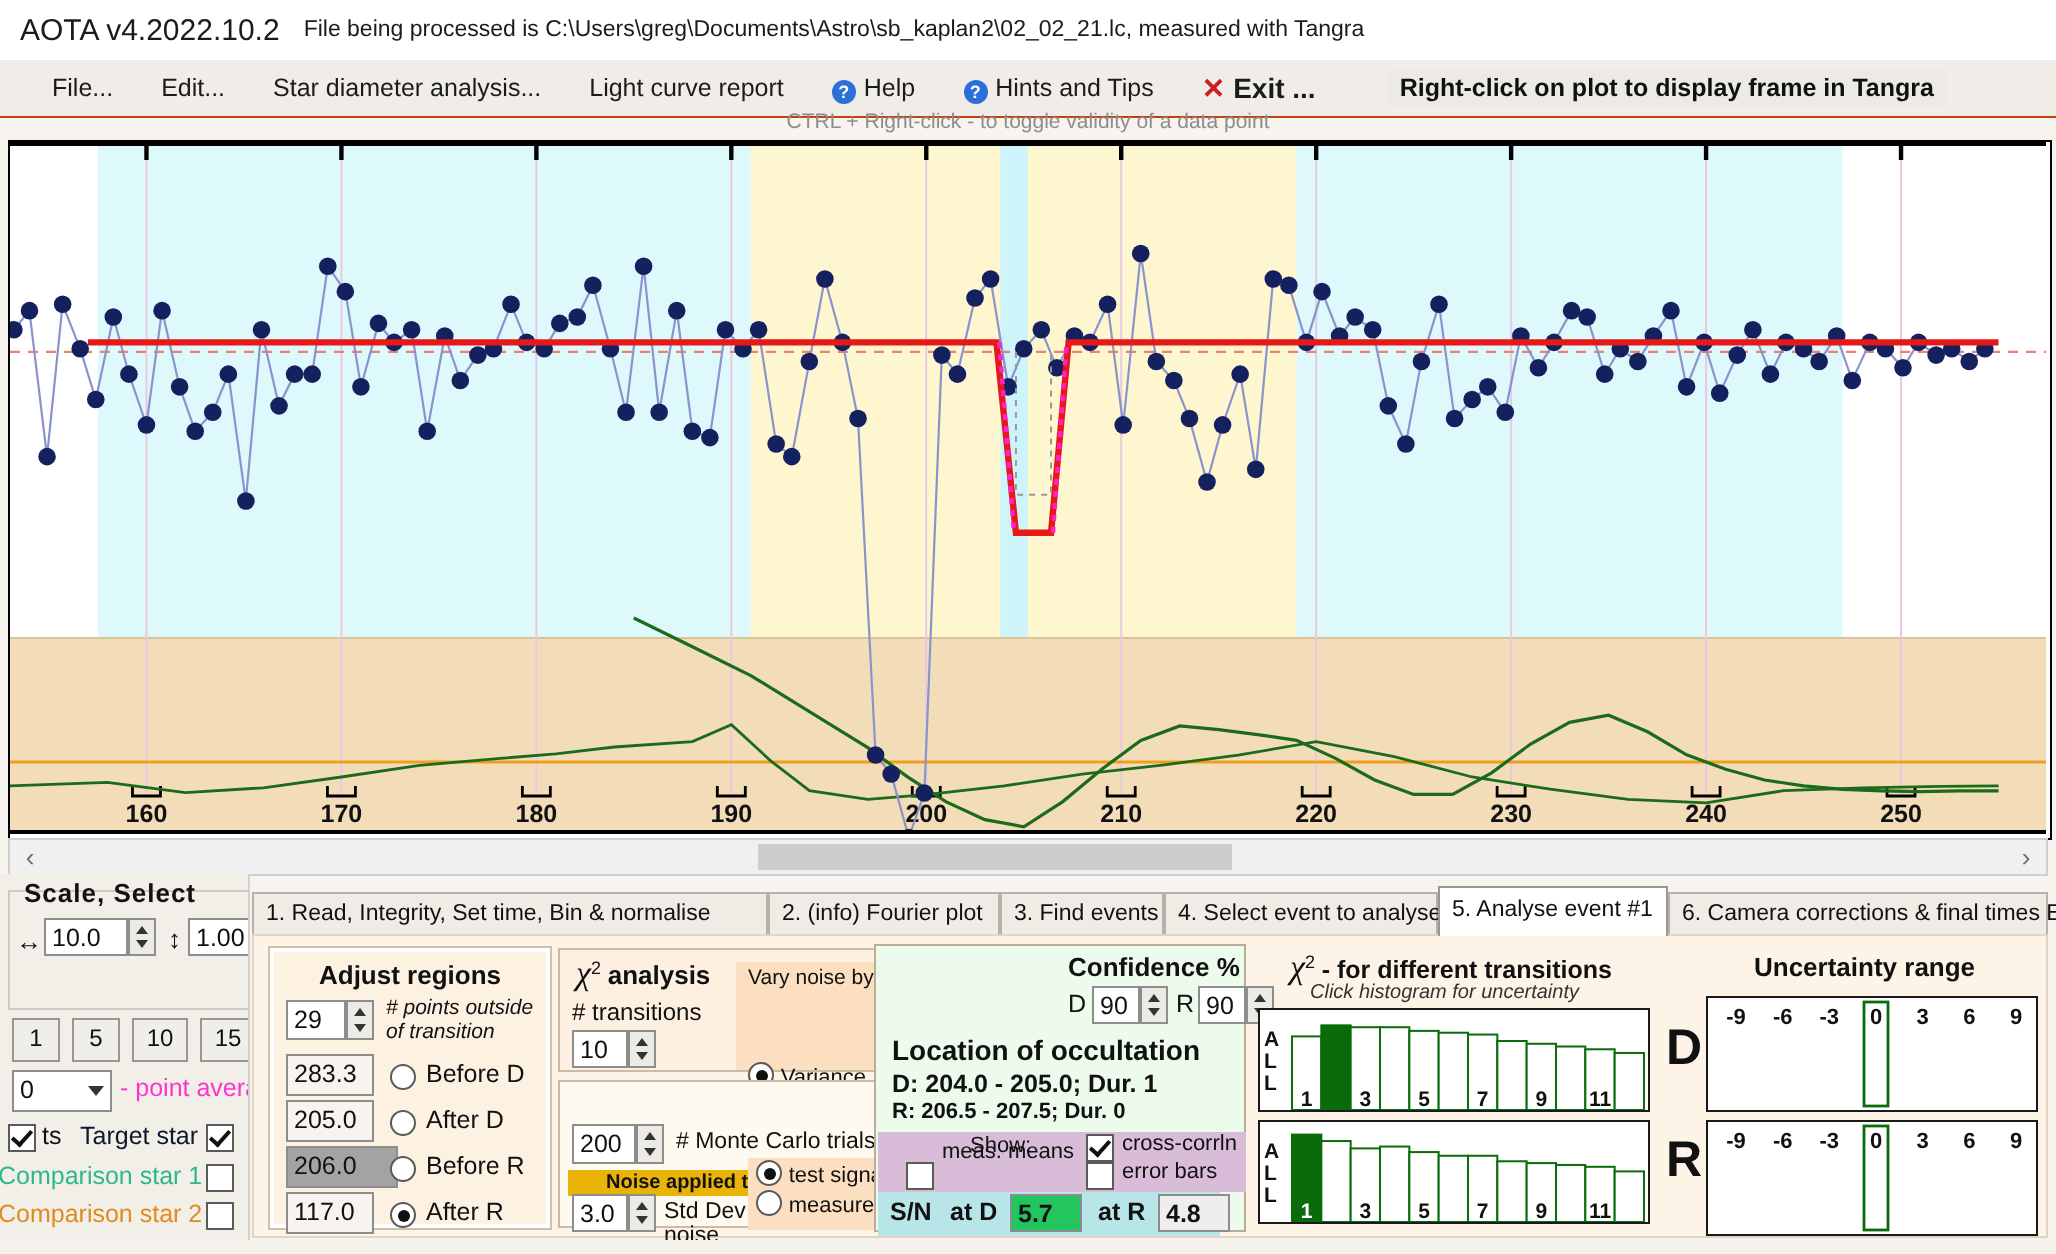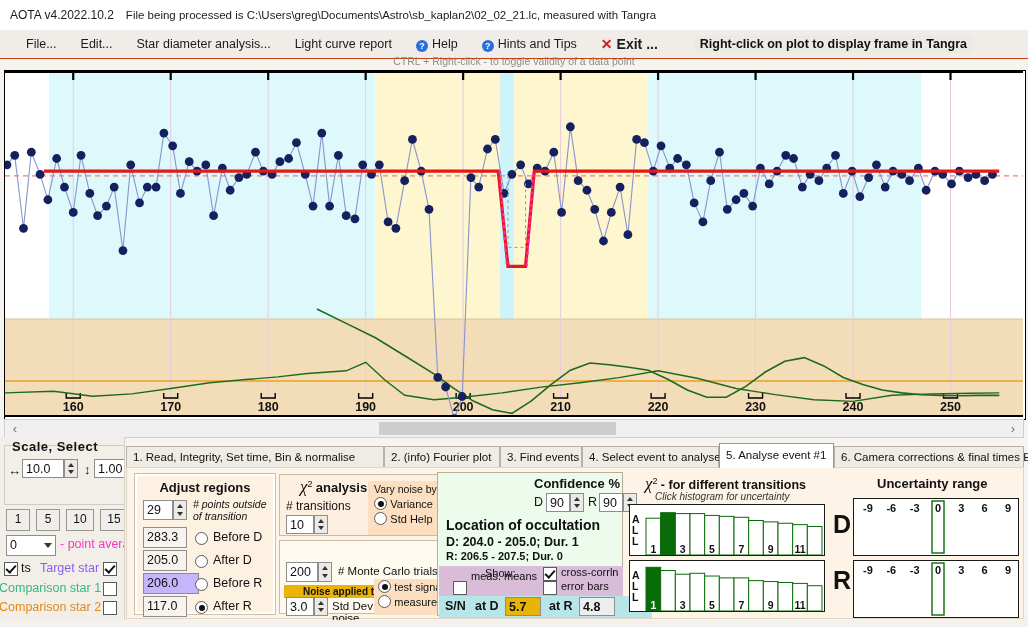--- a/index.html
+++ b/index.html
@@ -9,21 +9,21 @@
     font-family:"Liberation Sans",sans-serif;
     font-size:12px;color:#111;
     -webkit-font-smoothing:antialiased;
   }
   .app{position:relative;width:1028px;height:627px;background:#f7f4ef;}
 
   
   .titlebar{position:absolute;left:0;top:0;width:1028px;height:30px;background:#fff;
             border-bottom:1px solid #e3e0da;}
   .titlebar .t-inner{display:flex;align-items:center;height:30px;padding-left:10px;gap:12px;}
-  .ver{font-size:12px;color:#1b1b1b;text-align:center;}
+  .ver{font-size:15px;color:#1b1b1b;text-align:center;}
   .filetxt{font-size:11.5px;color:#1b1b1b;}
 
   .menubar{position:absolute;left:0;top:30px;width:1028px;height:28px;background:#f0ede8;
            border-bottom:1px solid #c2410c;}
   .menubar .m-inner{display:flex;align-items:center;height:28px;padding-left:14px;gap:0;}
   .mi{font-size:12.5px;color:#1b1b1b;padding:2px 12px;cursor:default;white-space:nowrap;}
   .help-dot{display:inline-block;width:12px;height:12px;border-radius:50%;
             background:#2d6fd8;color:#fff;font-size:9px;line-height:12px;text-align:center;
             margin-right:4px;vertical-align:-1px;font-weight:bold;}
   .exit-x{color:#cc2020;font-weight:bold;font-size:14px;margin-right:4px;}
@@ -361,21 +361,21 @@
 
     <div class="selcombo">
       <span>0</span>
       <span class="cv"></span>
     </div>
     <div class="ptavg">- point average</div>
 
     <div class="objrow" style="left:2px;top:124px;width:122px;">
       <span class="cbx on" style="position:absolute;left:2px;top:1px;"></span>
       <span style="position:absolute;left:19px;top:0;color:#111;">ts</span>
-      <span style="position:absolute;left:38px;top:0;color:#8b5cf6;">Target star</span>
+      <span style="position:absolute;left:38px;top:0;color:#0f172a;">Target star</span>
       <span class="cbx on" style="position:absolute;left:101px;top:1px;"></span>
     </div>
     <div class="objrow" style="left:2px;top:144px;width:122px;">
       <span style="position:absolute;left:-3px;top:0;color:#2eb88a;">Comparison star 1</span>
       <span class="cbx" style="position:absolute;left:101px;top:1px;"></span>
     </div>
     <div class="objrow" style="left:2px;top:163px;width:122px;">
       <span style="position:absolute;left:-3px;top:0;color:#e08a20;">Comparison star 2</span>
       <span class="cbx" style="position:absolute;left:101px;top:1px;"></span>
     </div>
@@ -398,41 +398,41 @@
       </span>
 
       <span class="numbox" style="position:absolute;left:6px;top:51px;width:44px;height:21px;background:#f7f4ef;">283.3</span>
       <span class="radio" style="position:absolute;left:58px;top:56px;"></span>
       <span style="position:absolute;left:76px;top:54px;font-size:12.5px;">Before D</span>
 
       <span class="numbox" style="position:absolute;left:6px;top:74px;width:44px;height:21px;background:#f7f4ef;">205.0</span>
       <span class="radio" style="position:absolute;left:58px;top:79px;"></span>
       <span style="position:absolute;left:76px;top:77px;font-size:12.5px;">After D</span>
 
-      <span class="numbox" style="position:absolute;left:6px;top:97px;width:56px;height:21px;background:#c4b5fd;">206.0</span>
+      <span class="numbox" style="position:absolute;left:6px;top:97px;width:56px;height:21px;background:#a3a3a3;">206.0</span>
       <span class="radio" style="position:absolute;left:58px;top:102px;"></span>
       <span style="position:absolute;left:76px;top:100px;font-size:12.5px;">Before R</span>
 
       <span class="numbox" style="position:absolute;left:6px;top:120px;width:44px;height:21px;background:#f7f4ef;">117.0</span>
       <span class="radio on" style="position:absolute;left:58px;top:125px;"></span>
       <span style="position:absolute;left:76px;top:123px;font-size:12.5px;">After R</span>
     </div>
 
     <div class="grpbox" style="left:152px;top:6px;width:164px;height:62px;">
-      <span style="position:absolute;left:20px;top:2px;">
+      <span style="position:absolute;left:8px;top:2px;">
         <span class="chi">χ</span><span class="sup">2</span>
         <span style="font-weight:bold;font-size:13px;">analysis</span>
       </span>
       <span style="position:absolute;left:6px;top:24px;font-size:12px;"># transitions</span>
       <span class="numbox" style="position:absolute;left:6px;top:40px;width:28px;height:19px;">10</span>
       <span class="spin" style="position:absolute;left:34px;top:40px;"></span>
 
       <div style="position:absolute;left:88px;top:6px;width:74px;height:54px;background:#fbdfc0;">
         <div style="font-size:10.5px;padding:2px 0 0 6px;">Vary noise by</div>
-        <div style="padding:2px 0 0 6px;">
+        <div style="padding:2px 0 0 6px;margin-top:34px;">
           <span class="radio on"></span>
           <span style="font-size:11px;">Variance</span>
         </div>
         <div style="padding:1px 0 0 6px;">
           <span class="radio"></span>
           <span style="font-size:11px;">Std Help</span>
         </div>
       </div>
     </div>
 
@@ -474,24 +474,24 @@
       <div style="position:absolute;left:1px;top:93px;width:184px;height:30px;background:#d8bcd8;">
         <span style="position:absolute;left:46px;top:1px;font-size:11px;">Show:</span>
         <span class="cbx on" style="position:absolute;left:104px;top:1px;"></span>
         <span style="position:absolute;left:122px;top:0px;font-size:11px;">cross-corrln</span>
         <span class="cbx" style="position:absolute;left:14px;top:15px;"></span>
         <span style="position:absolute;left:32px;top:4px;font-size:11px;">meas. means</span>
         <span class="cbx" style="position:absolute;left:104px;top:15px;"></span>
         <span style="position:absolute;left:122px;top:14px;font-size:11px;">error bars</span>
       </div>
 
-      <div style="position:absolute;left:1px;top:123px;width:171px;height:22px;background:#b8e5e8;padding-left:42px;">
+      <div style="position:absolute;left:1px;top:123px;width:171px;height:22px;background:#b8e5e8;">
         <span style="position:absolute;left:6px;top:3px;font-weight:bold;font-size:12.5px;">S/N</span>
         <span style="position:absolute;left:36px;top:3px;font-weight:bold;font-size:12.5px;">at D</span>
-        <span class="numbox" style="position:absolute;left:66px;top:1px;width:36px;height:19px;font-weight:bold;background:#eab308;">5.7</span>
+        <span class="numbox" style="position:absolute;left:66px;top:1px;width:36px;height:19px;font-weight:bold;background:#22c55e;">5.7</span>
         <span style="position:absolute;left:110px;top:3px;font-weight:bold;font-size:12.5px;">at R</span>
         <span class="numbox" style="position:absolute;left:140px;top:1px;width:36px;height:19px;font-weight:bold;background:#eeeeee;">4.8</span>
       </div>
     </div>
 
     <div style="position:absolute;left:500px;top:6px;width:218px;height:142px;">
       <div style="position:absolute;left:18px;top:0px;">
         <span class="chi">χ</span><span class="sup">2</span>
         <span style="font-weight:bold;font-size:12.5px;">- for different transitions</span>
       </div>

